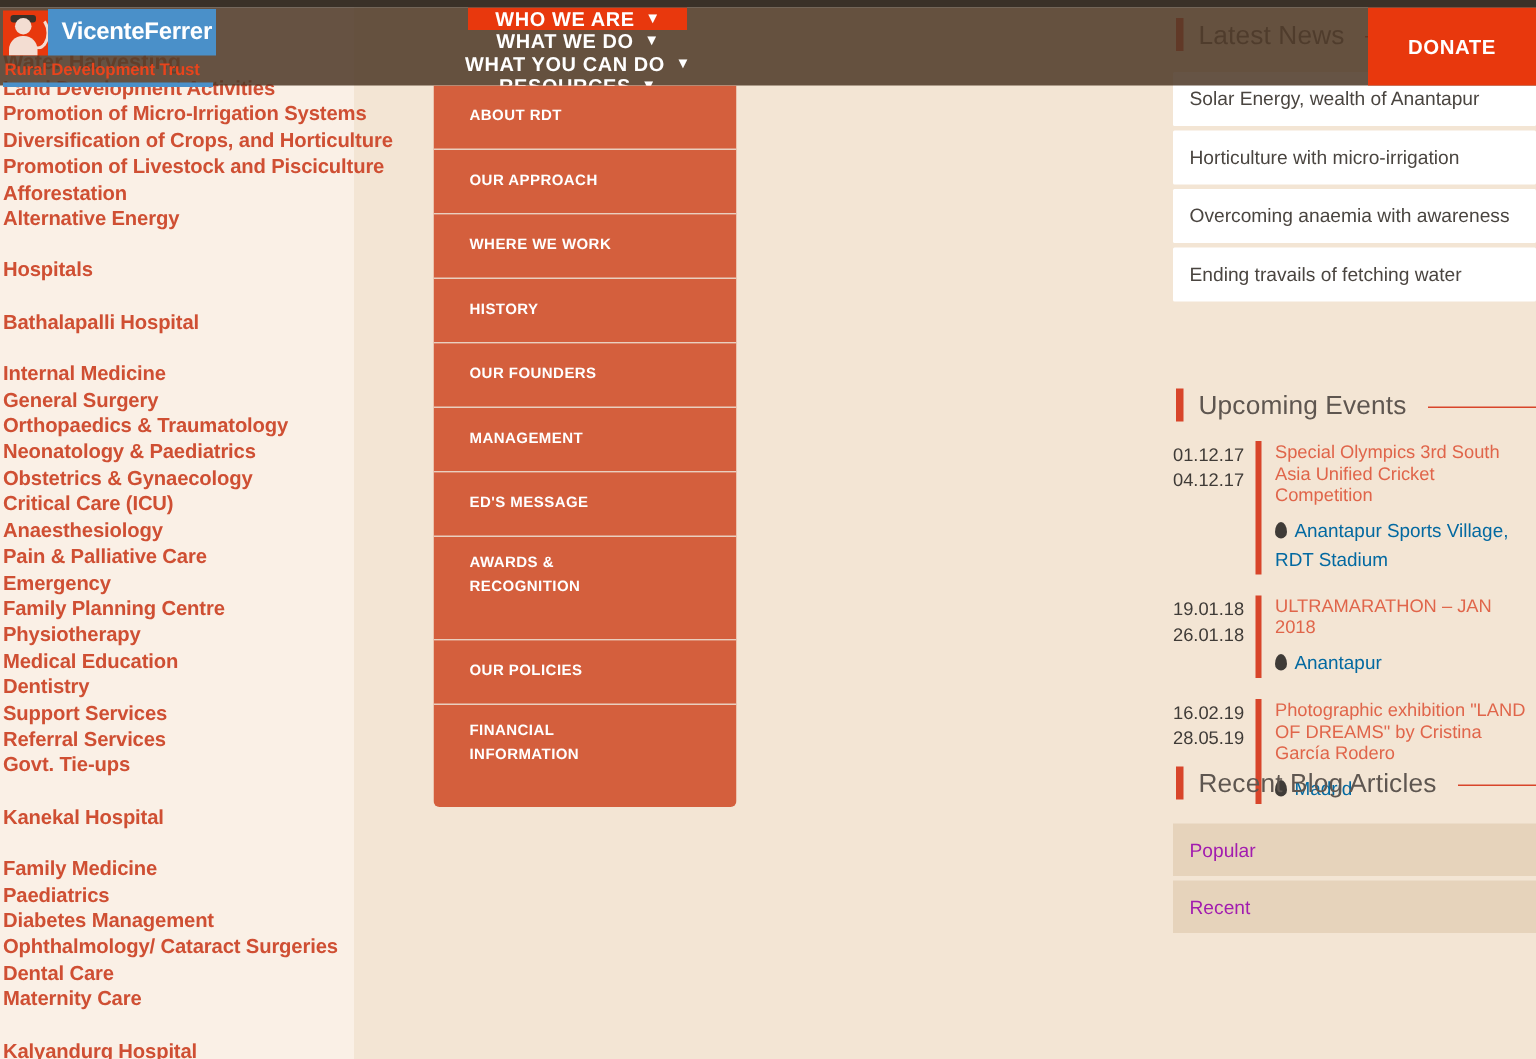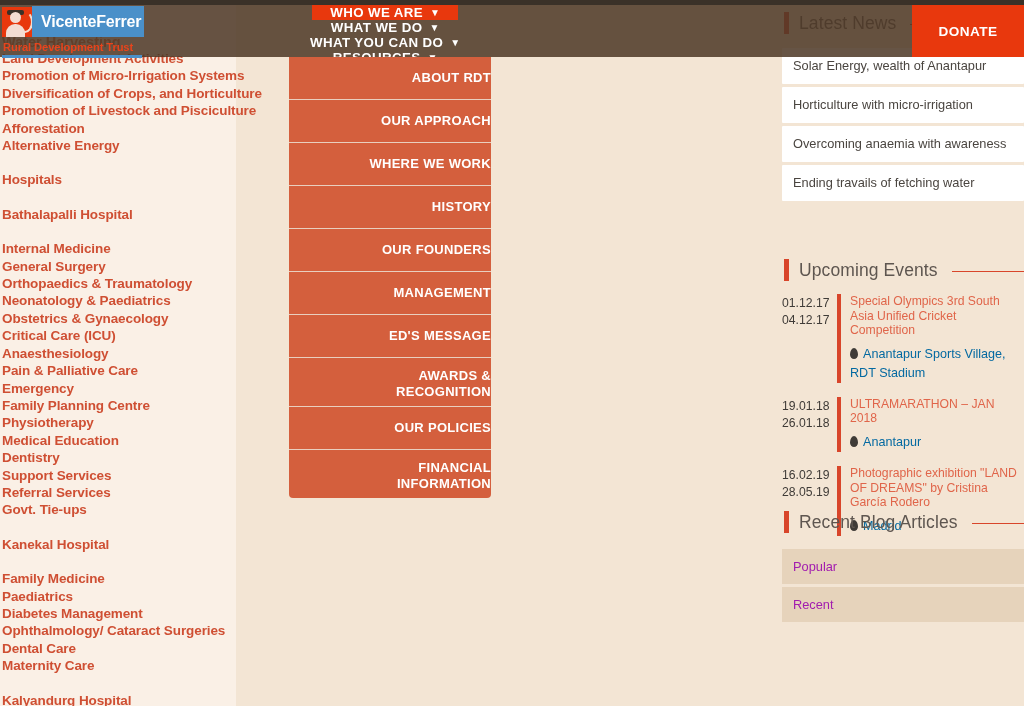--- a/index.html
+++ b/index.html
@@ -137,27 +137,26 @@
   .logo-underline{
     height:3px; background:#4a90c9; margin-top:2px; width:140px;
   }
 
   
   .dropdown{
     position:absolute; left:289px; top:57px; width:202px; z-index:45;
     border-radius:0 0 4px 4px; overflow:hidden;
   }
   .dd-item{
-    background:#d45f3d; color:#ffffff; font-size:13px; font-weight:bold;
+    background:#d45f3d; color:#ffffff; font-size:10px; font-weight:bold;
     letter-spacing:0.3px; line-height:16px;
     padding:13px 0 13px 24px; border-bottom:1px solid #e9cfbf;
     cursor:pointer;
-    text-align:right;
-  }
-  .dd-item.two-line{ padding-top:10px; padding-bottom:6px; }
+  }
+  .dd-item.two-line{ padding-top:10px; padding-bottom:26px; }
   .dd-item:last-child{ border-bottom:none; }
 </style>
 </head>
 <body>
 
 <div class="page">
 
   <div class="left-col">
     <div class="hidden-behind">Water Harvesting</div>
     <div class="left-list" id="left-list">

